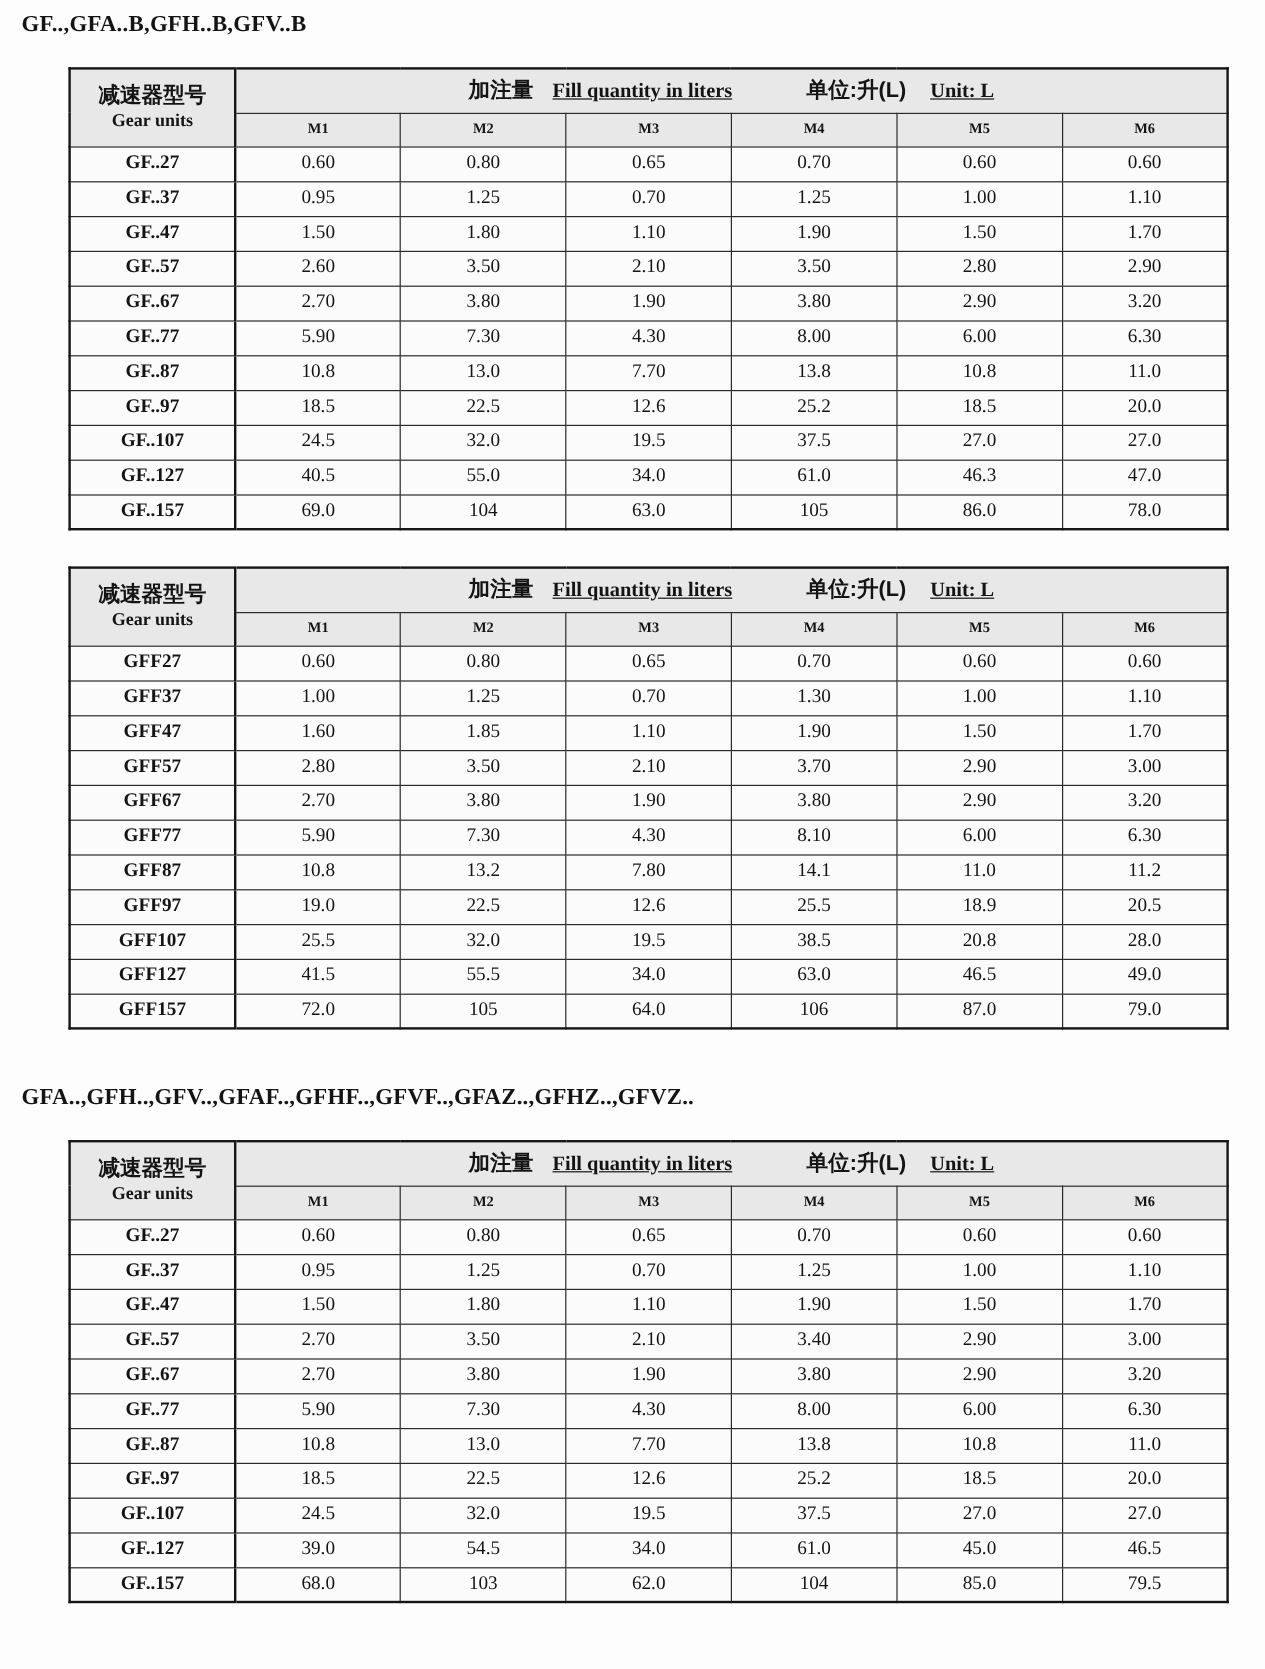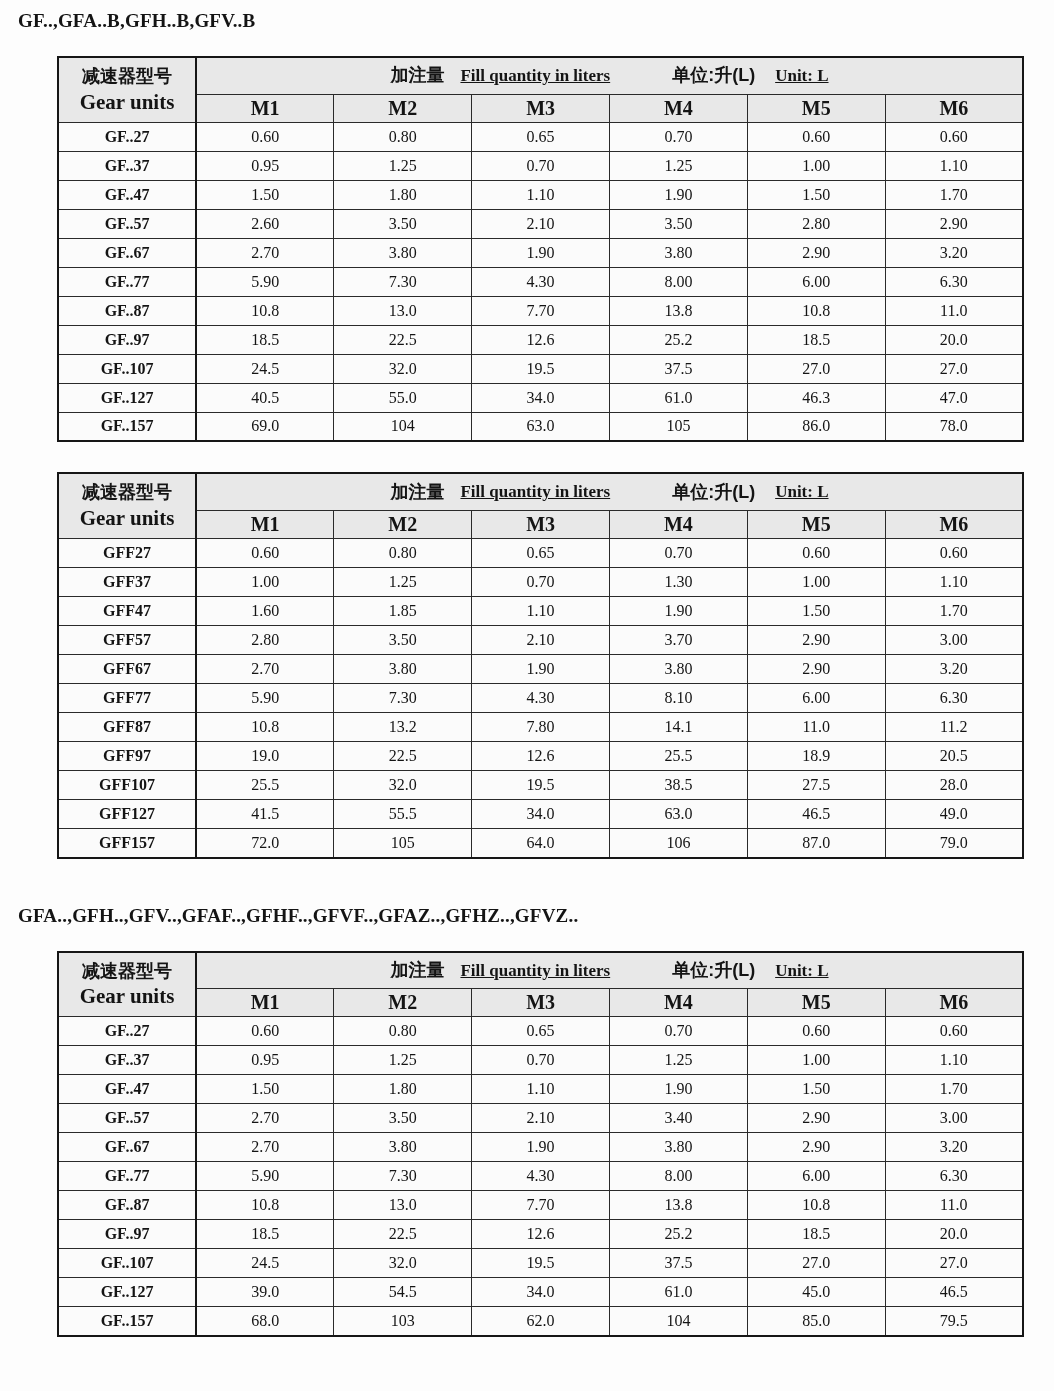--- a/index.html
+++ b/index.html
@@ -55,21 +55,21 @@
   th.model-th .zh{
     display:block;
     font-family:"Liberation Sans", sans-serif;
     font-weight:bold;
     font-size:18px;
     margin-bottom:3px;
   }
   th.model-th .en{
     display:block;
     font-weight:bold;
-    font-size:21px;
+    font-size:15px;
   }
   th.span-th{
     height:37px;
     font-weight:bold;
   }
   .span-inner{
     display:flex;
     justify-content:center;
     align-items:center;
   }
@@ -82,21 +82,21 @@
     font-weight:bold;
     font-size:17px;
     text-decoration:underline;
   }
   .span-inner .g-sm{margin-left:16px;}
   .span-inner .g-lg{margin-left:62px;}
   .span-inner .g-md{margin-left:20px;}
   th.m-th{
     height:28px;
     font-weight:bold;
-    font-size:20px;
+    font-size:12px;
   }
   td.model-td{
     border-right:2px solid var(--border-heavy);
     font-weight:bold;
     margin-top:45px;
   }
 </style>
 </head>
 <body>
 
@@ -349,21 +349,21 @@
             <td>25.5</td>
             <td>18.9</td>
             <td>20.5</td>
           </tr>
           <tr>
             <td class="model-td">GFF107</td>
             <td>25.5</td>
             <td>32.0</td>
             <td>19.5</td>
             <td>38.5</td>
-            <td>27.5</td>
+            <td>20.8</td>
             <td>28.0</td>
           </tr>
           <tr>
             <td class="model-td">GFF127</td>
             <td>41.5</td>
             <td>55.5</td>
             <td>34.0</td>
             <td>63.0</td>
             <td>46.5</td>
             <td>49.0</td>

